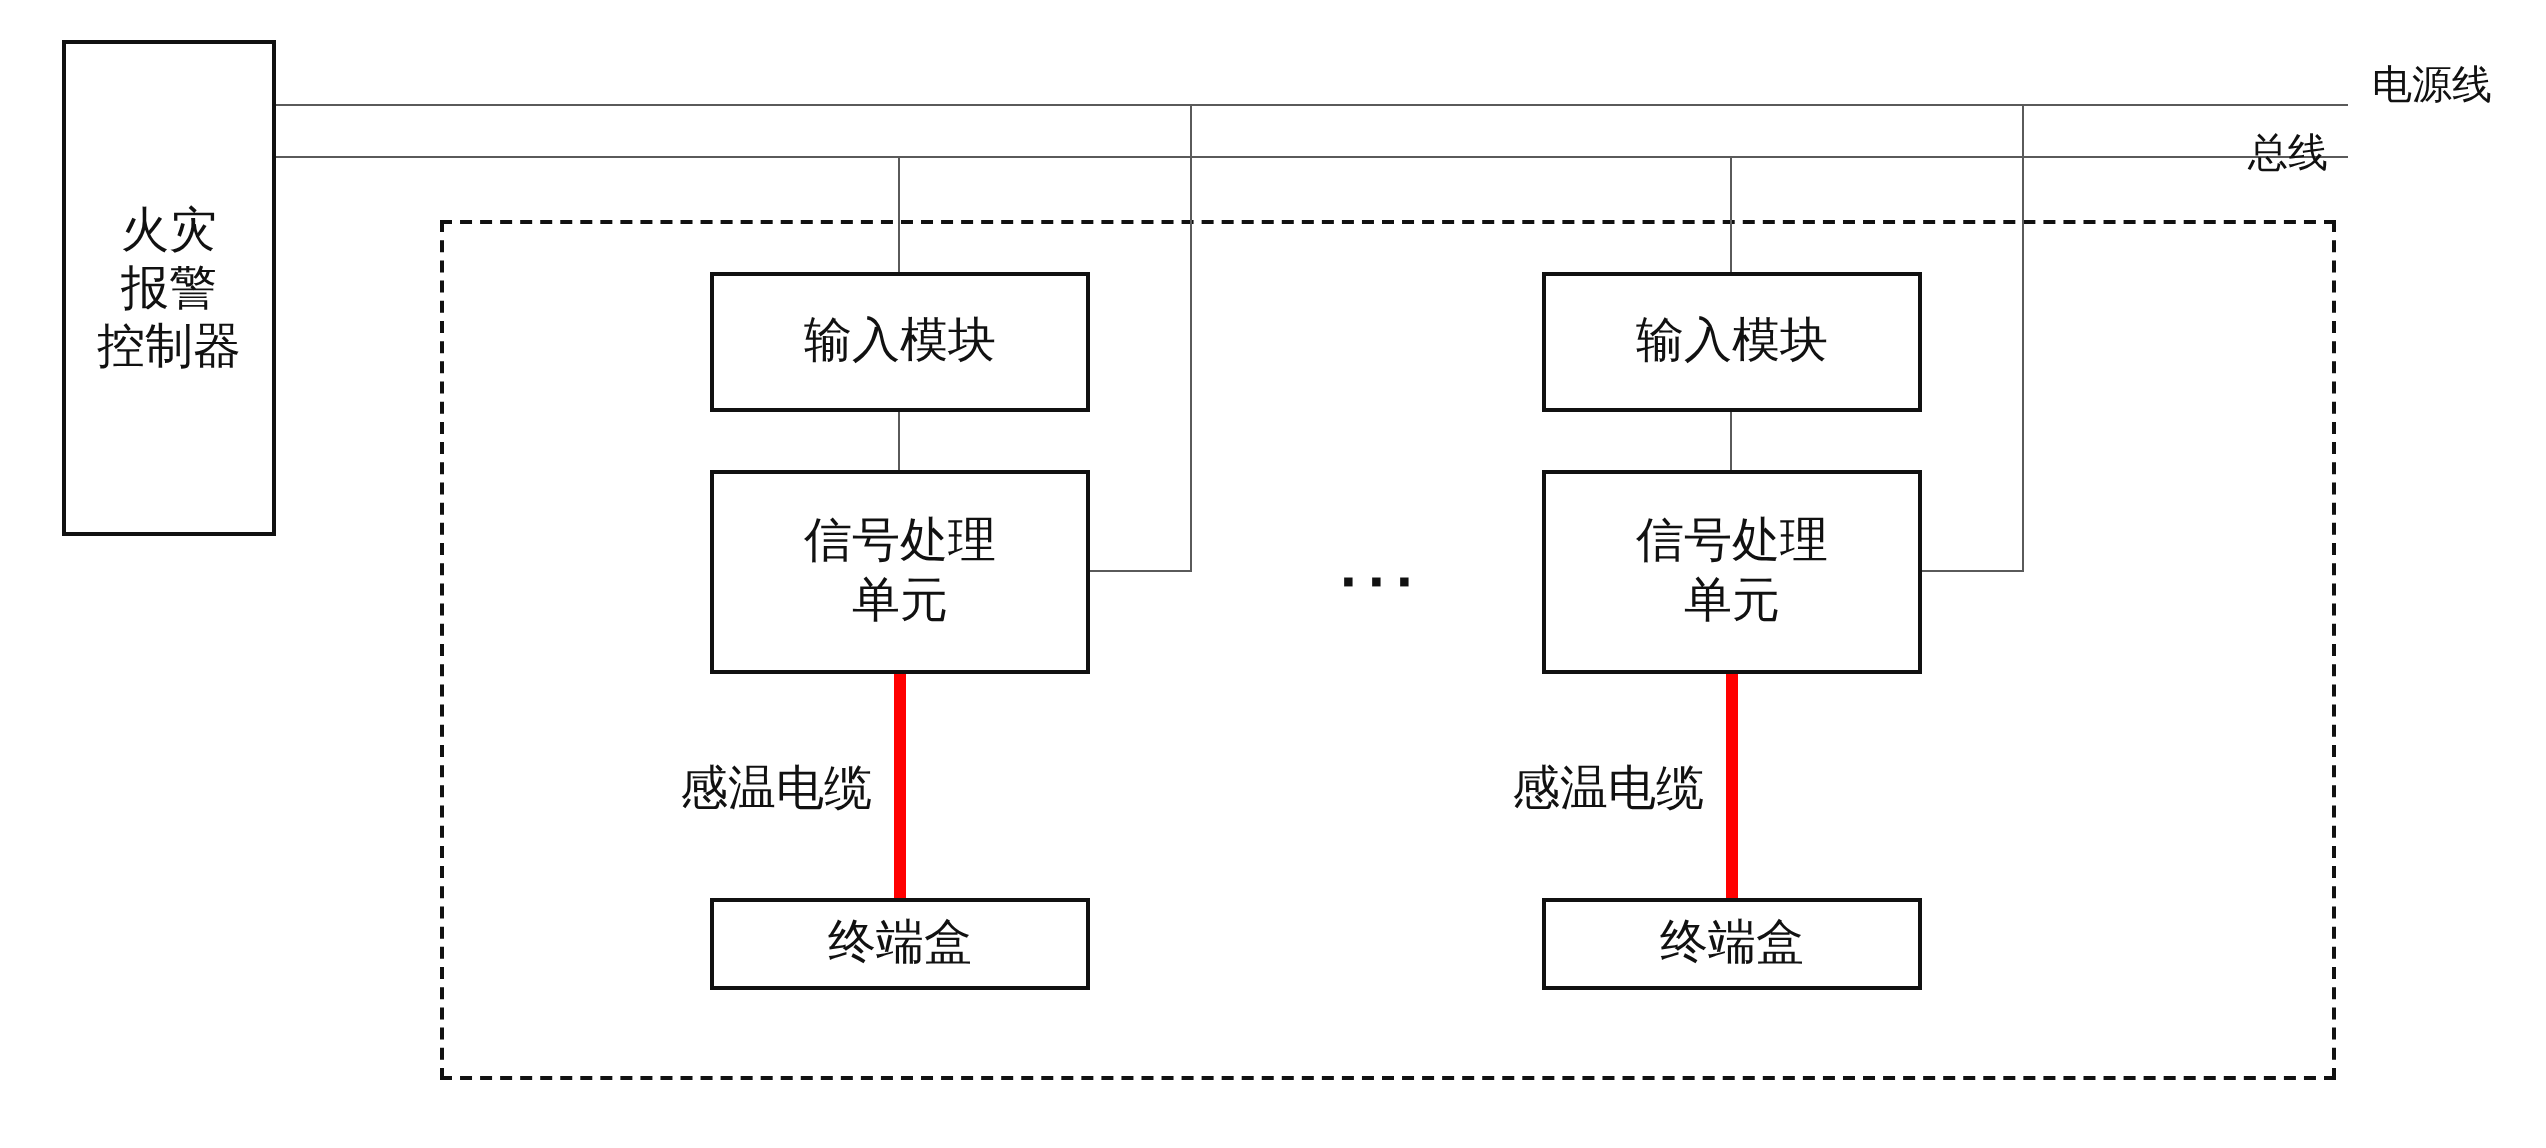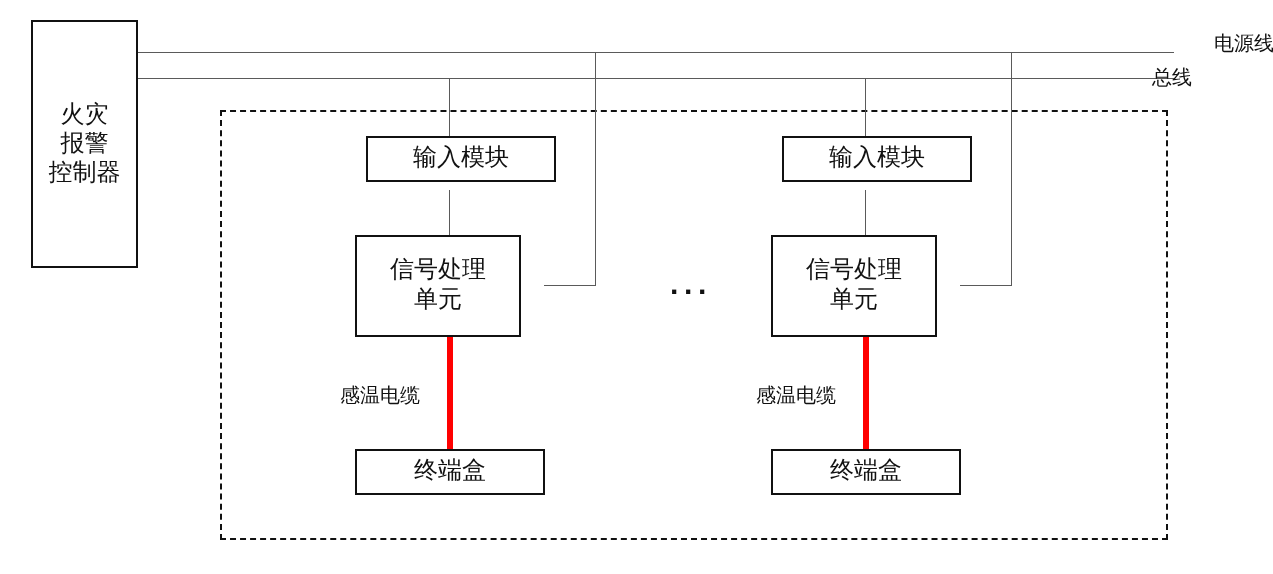--- a/index.html
+++ b/index.html
@@ -18,61 +18,59 @@
     background: #fff;
     display: flex;
     flex-direction: column;
     align-items: center;
     justify-content: center;
     text-align: left;
     font-size: 24px;
     line-height: 30px;
     color: #111;
     z-index: 3;
-    font-family: Liberation Mono, monospace;
   }
   .hline { position: absolute; height: 0; border-top: 1.5px solid #5a5a5a; z-index: 1; }
   .vline { position: absolute; width: 0; border-left: 1.5px solid #5a5a5a; z-index: 1; }
   .dashed-zone {
     position: absolute;
     left: 220px; top: 110px;
     width: 948px; height: 430px;
     border: 2px dashed #111;
     z-index: 0;
   }
   .line-label {
     position: absolute;
     font-size: 20px;
     line-height: 24px;
     white-space: nowrap;
     z-index: 4;
-    margin-left: 28px;
   }
   .controller {
     left: 31px; top: 20px;
     width: 107px; height: 248px;
     line-height: 29px;
   }
   .unit { position: absolute; top: 0; width: 0; height: 0; }
   .u1 { left: 0; }
   .u2 { left: 416px; }
   .bus-drop   { left: 449px; top: 79px;  height: 57px; }
-  .input-box  { left: 366px; top: 136px; width: 190px; height: 46px; }
+  .input-box  { left: 355px; top: 136px; width: 190px; height: 70px; }
   .mid-link   { left: 449px; top: 190px; height: 45px; }
-  .signal-box { left: 355px; top: 235px; width: 166px; height: 102px; }
+  .signal-box { left: 355px; top: 235px; width: 190px; height: 102px; }
   .cable {
     position: absolute;
     left: 447px; top: 337px;
     width: 6px; height: 112px;
     z-index: 2;
   }
   .cable-label {
     position: absolute;
     left: 340px; top: 384px;
-    font-size: 20px;
+    font-size: 24px;
     line-height: 22px;
     white-space: nowrap;
     z-index: 4;
   }
   .terminal-box { left: 355px; top: 449px; width: 190px; height: 46px; }
   .power-drop      { left: 595px; top: 52px; height: 234px; }
   .power-connector { left: 544px; top: 285px; width: 52px; }
   .power-label { left: 1186px; top: 31px; }
   .bus-label   { left: 1124px; top: 65px; }
   .ellipsis {

